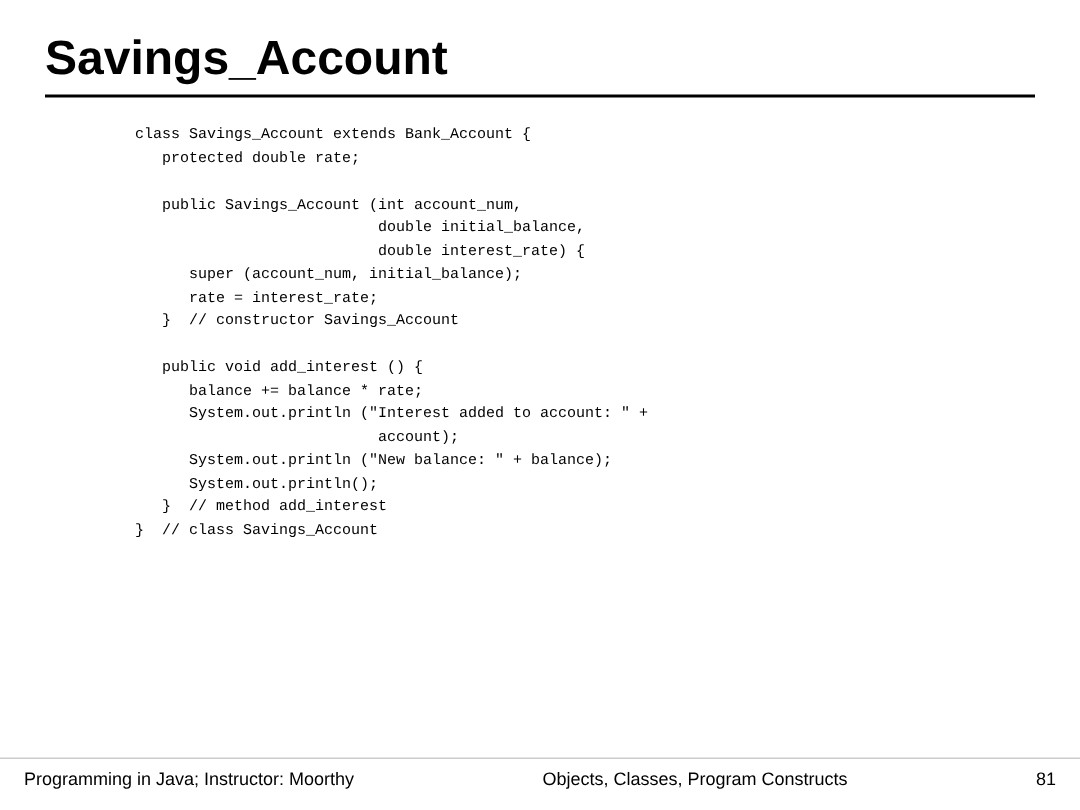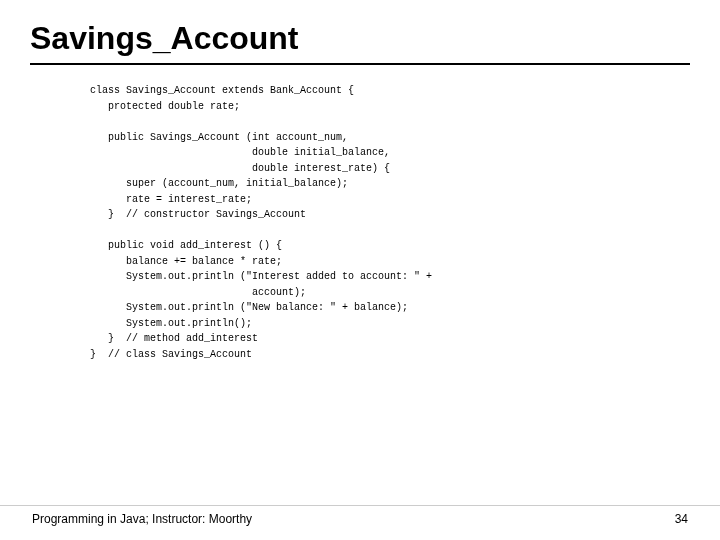--- a/index.html
+++ b/index.html
@@ -45,21 +45,21 @@
       padding-left: 60px;
     }
 
     .footer {
       position: absolute;
       bottom: 14px;
       left: 0;
       right: 0;
       display: flex;
       justify-content: space-between;
-      padding: 0 32px;
+      padding: 0 16px;
       font-size: 12px;
       color: #000000;
       border-top: 1px solid #cccccc;
       padding-top: 6px;
     }
 
     .footer-left {
       font-size: 12px;
     }
 
@@ -92,16 +92,17 @@
       balance += balance * rate;
       System.out.println ("Interest added to account: " +
                            account);
       System.out.println ("New balance: " + balance);
       System.out.println();
    }  // method add_interest
 }  // class Savings_Account</div>
 
   <div class="footer">
     <span class="footer-left">Programming in Java; Instructor: Moorthy</span>
-    <span class="footer-right">34</span>
+    <span class="footer-center">Objects, Classes, Program Constructs</span>
+    <span class="footer-right">81</span>
   </div>
 
 </div>
 
 </body></html>

